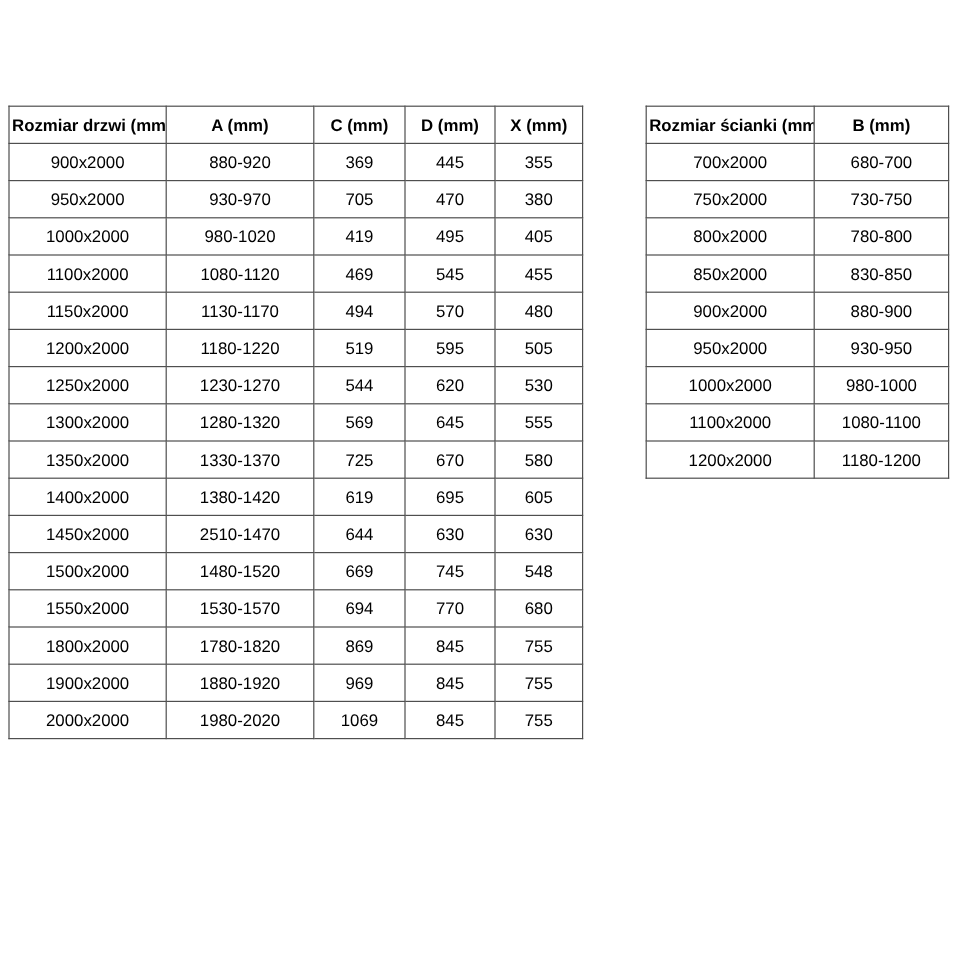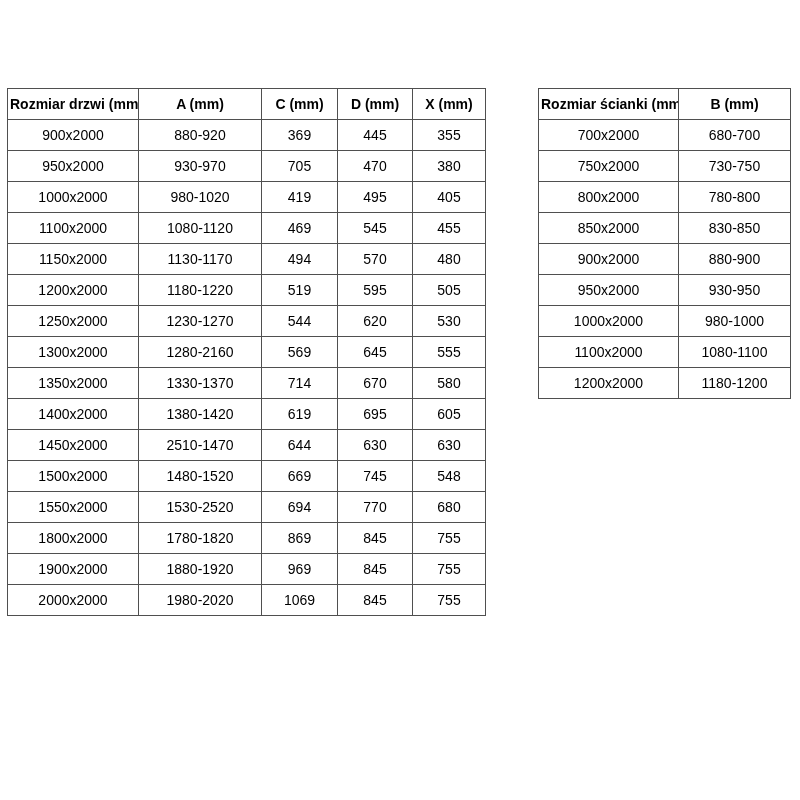--- a/index.html
+++ b/index.html
@@ -107,29 +107,29 @@
         </tr>
         <tr>
           <td>1250x2000</td>
           <td>1230-1270</td>
           <td>544</td>
           <td>620</td>
           <td>530</td>
         </tr>
         <tr>
           <td>1300x2000</td>
-          <td>1280-2160</td>
+          <td>1280-1320</td>
           <td>569</td>
           <td>645</td>
           <td>555</td>
         </tr>
         <tr>
           <td>1350x2000</td>
           <td>1330-1370</td>
-          <td>714</td>
+          <td>725</td>
           <td>670</td>
           <td>580</td>
         </tr>
         <tr>
           <td>1400x2000</td>
           <td>1380-1420</td>
           <td>619</td>
           <td>695</td>
           <td>605</td>
         </tr>
@@ -142,21 +142,21 @@
         </tr>
         <tr>
           <td>1500x2000</td>
           <td>1480-1520</td>
           <td>669</td>
           <td>745</td>
           <td>548</td>
         </tr>
         <tr>
           <td>1550x2000</td>
-          <td>1530-2520</td>
+          <td>1530-1570</td>
           <td>694</td>
           <td>770</td>
           <td>680</td>
         </tr>
         <tr>
           <td>1800x2000</td>
           <td>1780-1820</td>
           <td>869</td>
           <td>845</td>
           <td>755</td>

